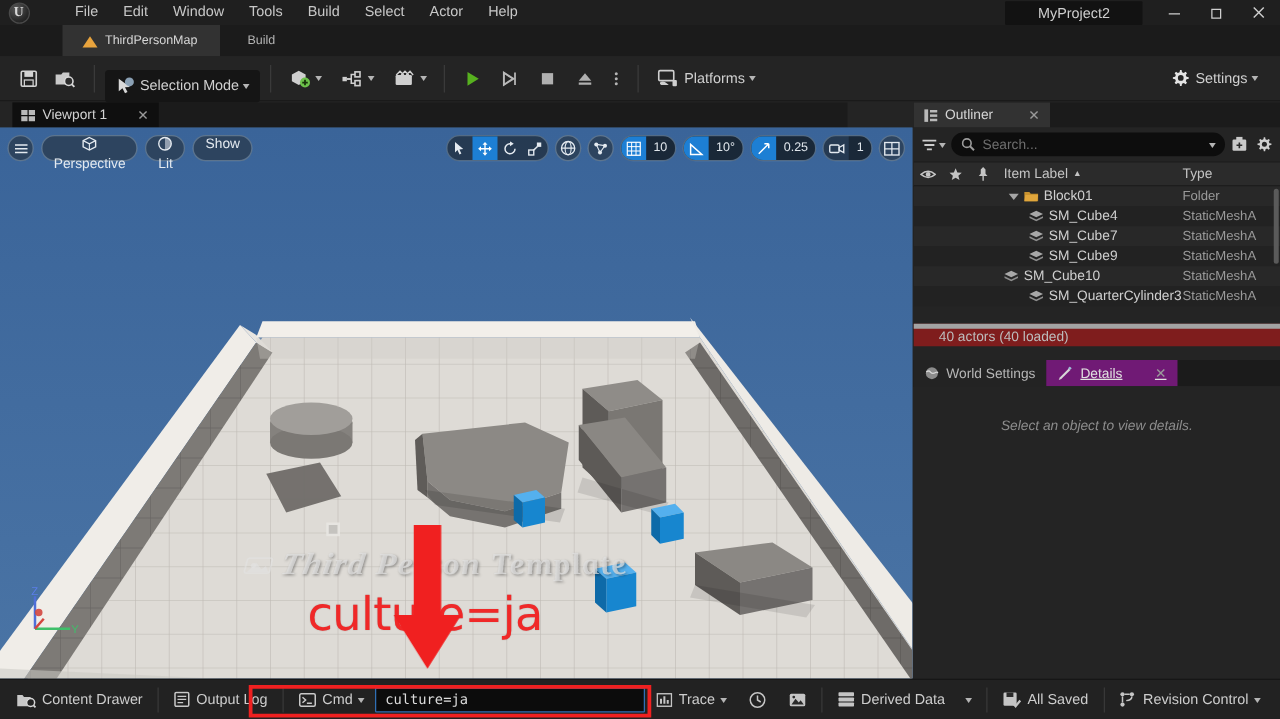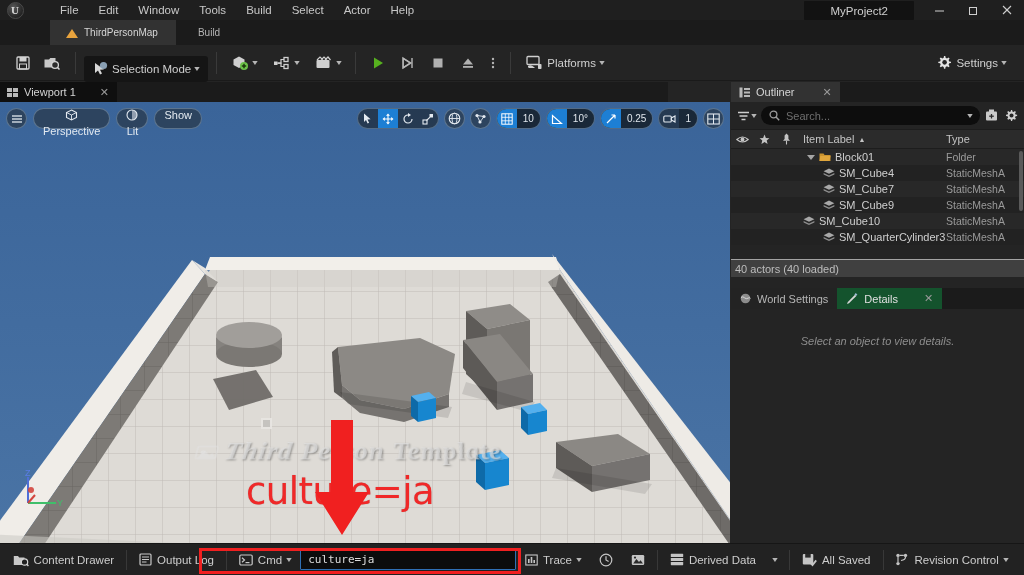--- a/index.html
+++ b/index.html
@@ -75,21 +75,21 @@
   .tb-btn {
     display: flex; align-items: center; gap: 4px; height: 26px;
     padding: 0 6px; border-radius: 3px; color: #d0d0d0; font-size: 11.5px;
   }
   .tb-btn.dark { background: #151515; padding: 0 9px; margin-top: 12px; }
   .chev { font-size: 8px; color: #b5b5b5; transform: scaleX(1.35); display:inline-block; }
   .ico { display: inline-flex; align-items: center; justify-content: center; }
 
   
   .vp-tabrow {
-    position: absolute; top: 82px; left: 0; width: 668px; height: 20px;
+    position: absolute; top: 82px; left: 10px; width: 668px; height: 20px;
     background: #1b1b1b; display: flex; align-items: flex-end;
   }
   .vp-tab {
     height: 20px; background: #0f0f0f; display: flex; align-items: center; gap: 6px;
     padding: 0 8px 0 7px; font-size: 11px; color: #d3d3d3;
   }
   .vp-tab .x { margin-left: 18px; color: #9a9a9a; font-size: 11px; }
   .grid-ico {
     display: inline-grid; grid-template-columns: 5px 5px; grid-template-rows: 4px 4px;
     gap: 1px;
@@ -194,34 +194,34 @@
   .out-row:nth-child(even) { background: #222222; }
   .out-row .rname { flex: 1; display: flex; align-items: center; gap: 4px; overflow: hidden; }
   .out-row .rtype { width: 78px; color: #9a9a9a; font-size: 10.5px; overflow: hidden; white-space: nowrap; }
   .tri { width: 0; height: 0; border-left: 4px solid transparent; border-right: 4px solid transparent;
          border-top: 5px solid #a5a5a5; }
   .out-scroll {
     position: absolute; right: 1px; top: 2px; width: 4px; height: 60px;
     background: #5a5a5a; border-radius: 2px;
   }
   .out-status {
-    height: 18px; background: #404040; display: flex; align-items: center;
-    padding-left: 4px; color: #bdbdbd; font-size: 11px; border-top: 1px solid #a3a3a3;
+    height: 18px; background: #7f1d1d; display: flex; align-items: center;
+    padding-left: 20px; color: #bdbdbd; font-size: 11px; border-top: 4px solid #a3a3a3;
   }
 
   
   .det-tabrow {
     position: absolute; top: 288px; left: 731px; width: 293px; height: 21px;
     background: #1b1b1b; display: flex; align-items: flex-end;
   }
   .det-tab {
     height: 21px; display: flex; align-items: center; gap: 6px; padding: 0 9px;
     font-size: 11px; color: #b6b6b6; background: #232323;
   }
-  .det-tab.active { background: #14532d; color: #e0e0e0; }
+  .det-tab.active { background: #701a75; color: #e0e0e0; text-decoration: underline; }
   .det-tab .x { margin-left: 20px; color: #9a9a9a; }
   .details {
     position: absolute; top: 309px; left: 731px; width: 293px; height: 234px;
     background: #242424; display: flex; justify-content: center; padding-top: 26px;
   }
   .det-empty { color: #8d8d8d; font-size: 11px; font-style: italic; }
 
   
   .statusbar {
     position: absolute; bottom: 0; left: 0; width: 1024px; height: 32px;

